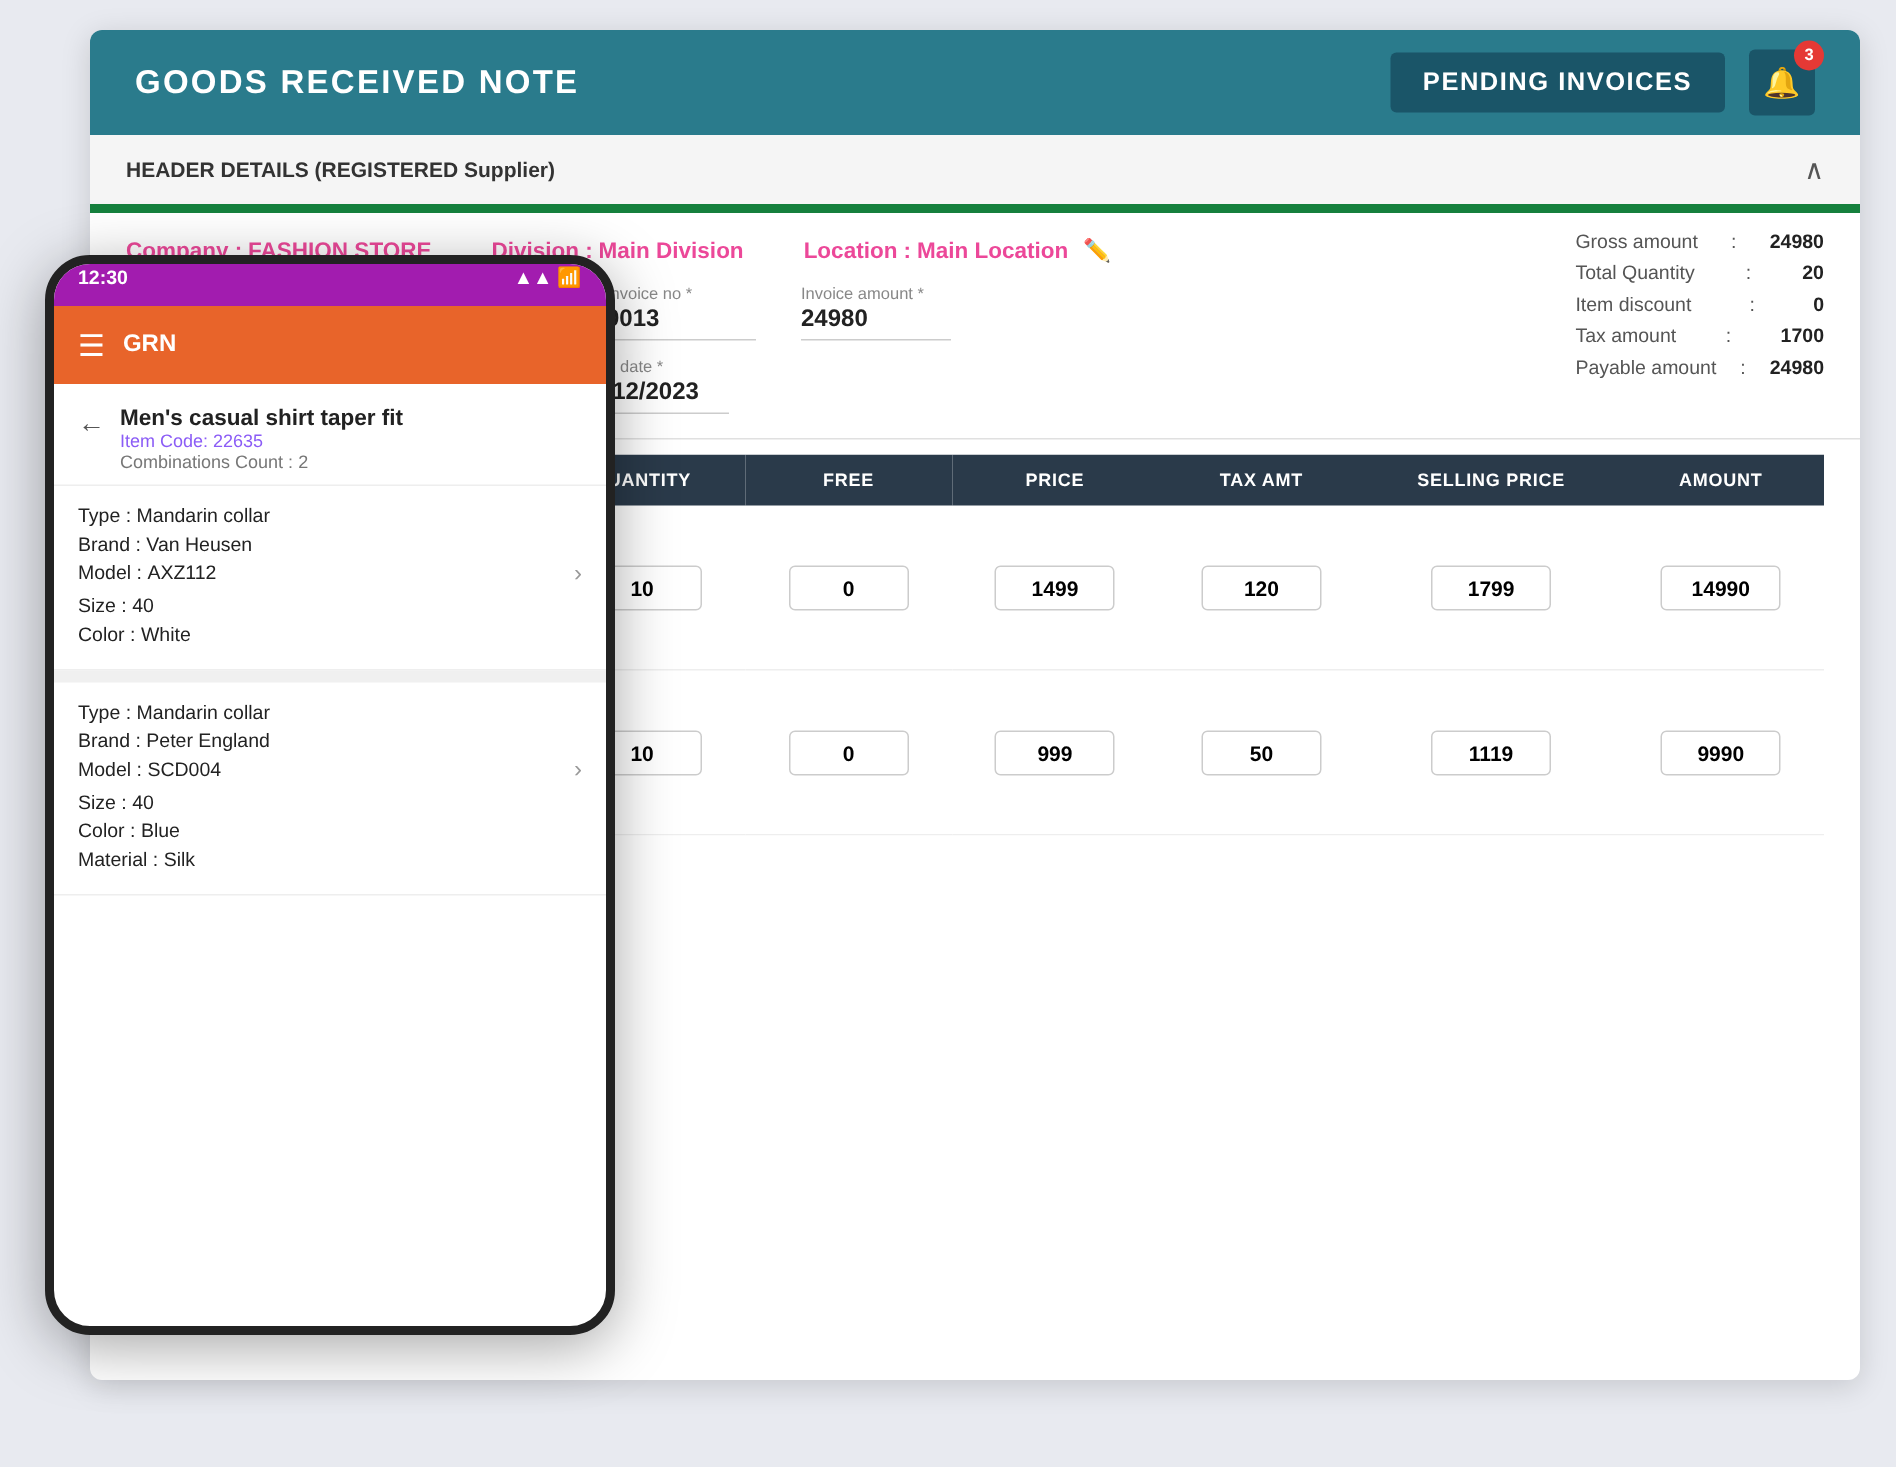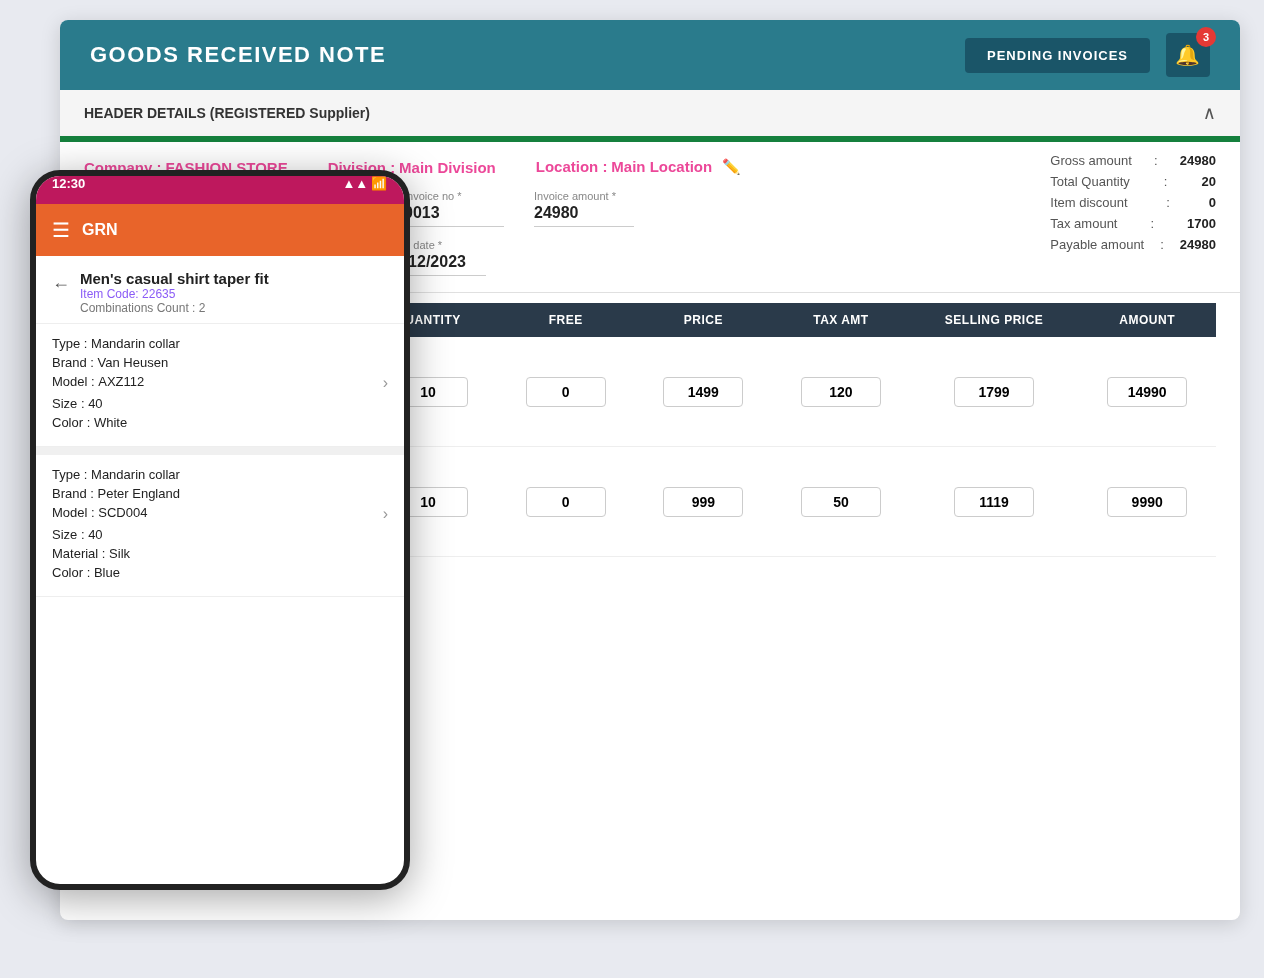--- a/index.html
+++ b/index.html
@@ -39,21 +39,21 @@
       font-size: 22px;
       font-weight: 700;
       letter-spacing: 1.5px;
     }
 
     .pending-invoices-btn {
       background: #1a5568;
       color: #fff;
       border: none;
       padding: 10px 22px;
-      font-size: 13px;
+      font-size: 17px;
       font-weight: 700;
       letter-spacing: 1px;
       cursor: pointer;
       border-radius: 4px;
       position: relative;
     }
 
     .notification-bell {
       background: #1a5568;
       border: none;
@@ -264,26 +264,26 @@
       height: 720px;
       background: #fff;
       border-radius: 30px;
       box-shadow: 0 8px 40px rgba(0,0,0,0.35);
       overflow: hidden;
       border: 6px solid #222;
       z-index: 10;
     }
 
     .mobile-status-bar {
-      background: #be185d;
+      background: #a21caf;
       height: 28px;
       display: flex;
-      align-items: flex-start;
+      align-items: flex-end;
       justify-content: space-between;
-      padding: 0 16px;
+      padding: 12px 16px;
     }
 
     .mobile-time {
       color: #fff;
       font-size: 13px;
       font-weight: 700;
     }
 
     .mobile-icons {
       color: #fff;
@@ -671,24 +671,24 @@
         </span>
         <span class="combo-arrow">›</span>
       </div>
       <div class="combo-row">
         <span class="combo-field">
           <span>Size :</span> <span>40</span>
         </span>
       </div>
       <div class="combo-row">
         <span class="combo-field">
+          <span>Color :</span> <span>Blue</span>
+        </span>
+      </div>
+      <div class="combo-row">
+        <span class="combo-field">
           <span>Material :</span> <span>Silk</span>
         </span>
       </div>
-      <div class="combo-row">
-        <span class="combo-field">
-          <span>Color :</span> <span>Blue</span>
-        </span>
-      </div>
     </div>
   </div>
 
 </div>
 
 </body></html>

